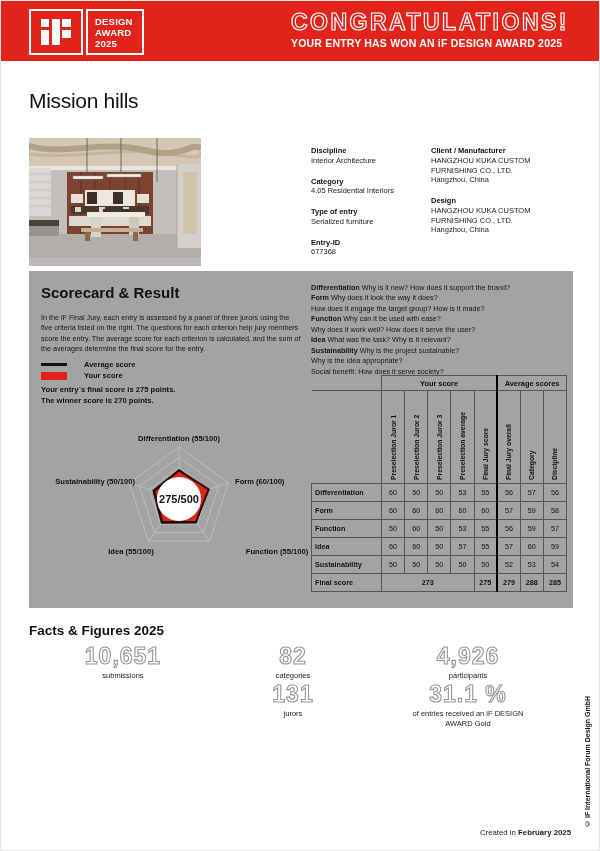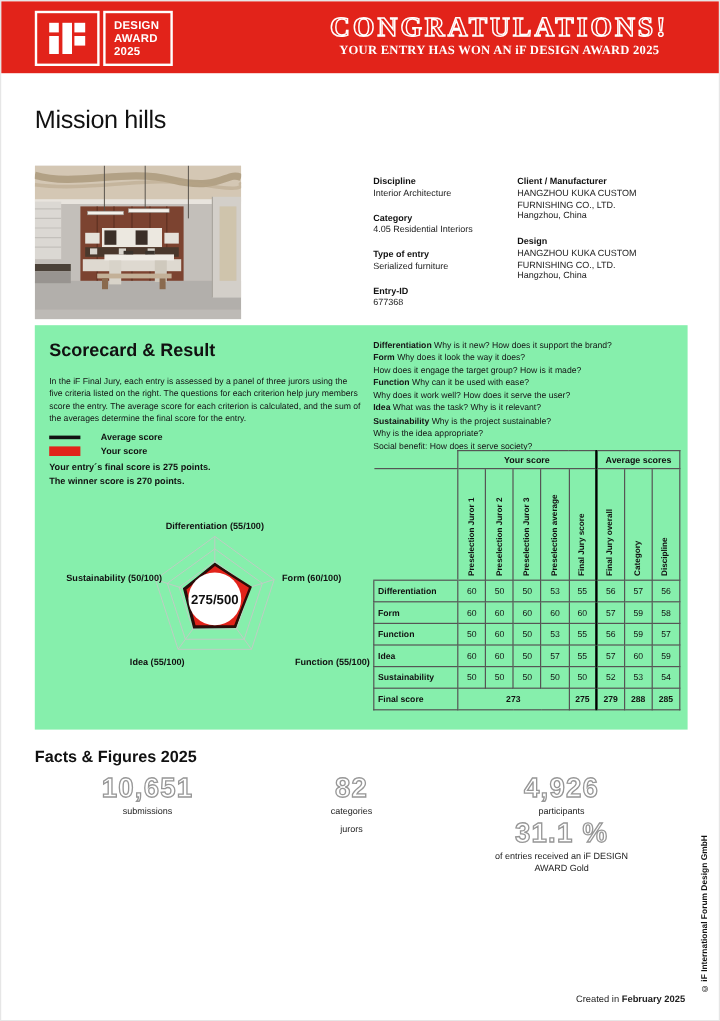--- a/index.html
+++ b/index.html
@@ -12,37 +12,37 @@
   .logo-box { position:absolute; top:8px; height:46px; border:2px solid #fff; }
   .logo-if { left:28px; width:54px; }
   .logo-da { left:85px; width:58px; padding:5px 0 0 7px; }
   .logo-da span { display:block; color:#fff; font-size:9.5px; font-weight:bold; line-height:1.18; letter-spacing:0.2px; }
   .ifglyph div { position:absolute; background:#fff; }
   .if-idot  { left:10px; top:8px;  width:8px; height:8px; }
   .if-istem { left:10px; top:19px; width:8px; height:15px; }
   .if-fstem { left:21px; top:8px;  width:8px; height:26px; }
   .if-farm1 { left:31px; top:8px;  width:9px; height:8px; }
   .if-farm2 { left:31px; top:19px; width:9px; height:8px; }
-  .congrats-wrap { position:absolute; right:44px; top:9px; text-align:center;font-family:Liberation Serif, serif; }
+  .congrats-wrap { position:absolute; right:32px; top:9px; text-align:left; }
   .congrats { font-size:23px; font-weight:800; letter-spacing:2.5px; color:transparent;
               -webkit-text-stroke:1.2px #ffffff; line-height:1.1; white-space:nowrap; }
   .congrats-sub { margin-top:2px; font-size:10.5px; font-weight:bold; color:#fff; letter-spacing:0.2px; white-space:nowrap; }
 
   
   .page-title { position:absolute; left:28px; top:88px; font-size:21px; font-weight:normal; letter-spacing:-0.3px; }
   .product-photo { position:absolute; left:28px; top:137px; width:172px; height:128px; }
   .meta-col { position:absolute; top:145px; font-size:7.5px; line-height:1.3; }
   .meta-col-1 { left:310px; width:112px; }
   .meta-col-2 { left:430px; width:142px; }
   .meta-block { margin-bottom:11px; }
   .meta-label { font-weight:bold; }
   .meta-value { color:#222; }
 
   
-  .panel { position:absolute; left:28px; top:270px; width:544px; height:337px; background:#86efac; }
+  .panel { position:absolute; left:28px; top:270px; width:544px; height:337px; background:#a3a3a3; }
   .sc-heading { position:absolute; left:12px; top:13px; font-size:15px; font-weight:bold; }
   .sc-intro { position:absolute; left:12px; top:42px; width:260px; font-size:7.2px; line-height:1.45; color:#151515; }
   .legend { position:absolute; left:12px; top:88px; font-size:7.5px; font-weight:bold; }
   .legend-row { display:flex; align-items:center; height:11px; }
   .sw-avg { width:26px; height:3px; background:#111; margin-right:17px; }
   .sw-your { width:26px; height:8px; background:#e2231a; margin-right:17px; }
   .sc-final { position:absolute; left:12px; top:113px; font-size:7.6px; font-weight:bold; line-height:1.5; }
   .radar-svg { position:absolute; left:10px; top:155px; }
   .axis-label { position:absolute; font-size:7.6px; font-weight:bold; white-space:nowrap; }
   .al-diff { left:50px;  top:163px; width:200px; text-align:center; }
@@ -376,20 +376,21 @@
   </div>
   <div class="fact f2">
     <div class="fact-value">82</div>
     <div class="fact-label">categories</div>
   </div>
   <div class="fact f3">
     <div class="fact-value">4,926</div>
     <div class="fact-label">participants</div>
   </div>
   <div class="fact f5">
+    <div class="fact-value">131</div>
     <div class="fact-label">jurors</div>
   </div>
   <div class="fact f6">
     <div class="fact-value">31.1 %</div>
     <div class="fact-label">of entries received an iF DESIGN AWARD Gold</div>
   </div>
 
   <div class="created">
     <span>Created in </span><b>February 2025</b>
   </div>

